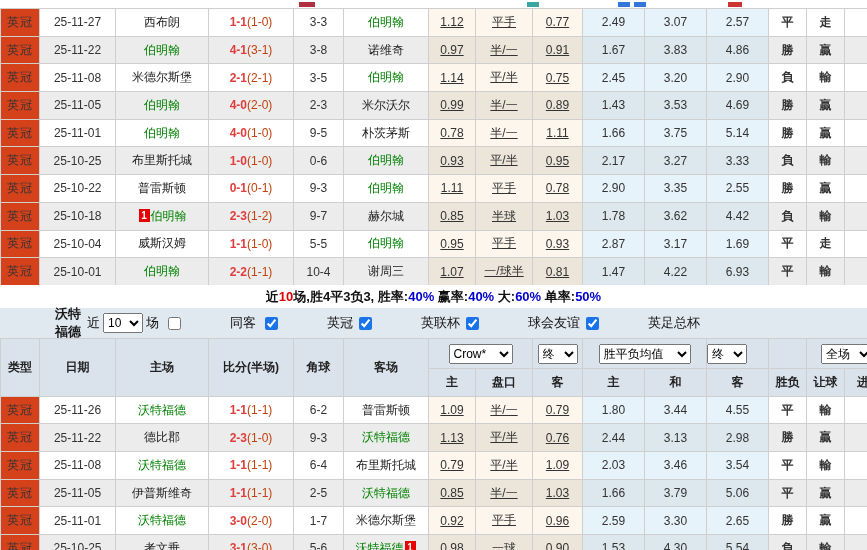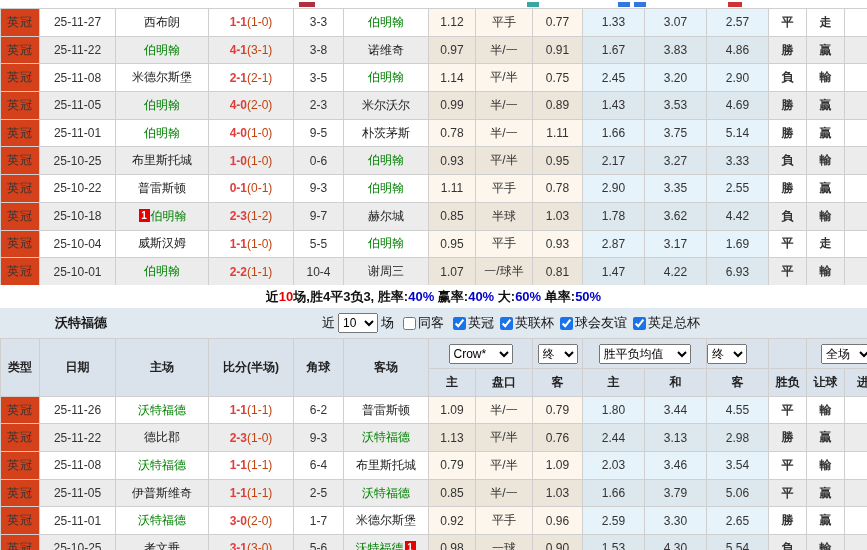--- a/index.html
+++ b/index.html
@@ -15,39 +15,39 @@
   tbody tr:nth-child(even) td{background:#ececec;}
   td.league{background:#d5411b !important;color:#fff;font-size:12px;letter-spacing:1px;}
   td.date{color:#444;}
   span.team{color:#222;}
   span.team.hl{color:#008000;}
   span.ft{color:#e13c3c;font-weight:bold;}
   span.ht{color:#c2410c;}
   i.rc{display:inline-block;font-style:normal;background:#e60000;color:#fff;font-size:10px;
        font-weight:bold;width:11px;height:13px;line-height:13px;text-align:center;
        vertical-align:1px;margin:0 1px;}
-  td.ah{background:rgba(245,224,193,0.30);}
+  td.ah{background:rgba(245,224,193,0.30);text-decoration:underline;}
   tbody tr:nth-child(even) td.ah{background:#ece5da;}
   td.eu{background:rgba(176,216,240,0.30);}
   tbody tr:nth-child(even) td.eu{background:#dde8ee;}
   td.res{font-weight:bold;}
   .c-w{color:#c00000;} .c-d{color:#1414c8;} .c-l{color:#008800;}
   
   #summary{position:absolute;top:285px;left:0;width:867px;height:26px;line-height:23px;
            text-align:center;font-size:13px;font-weight:bold;color:#111;background:#fff;}
   .seg-k{color:#111;} .seg-r{color:#e60000;} .seg-b{color:#0000cc;}
   
   #wbar{position:absolute;top:308px;left:0;width:867px;height:30px;background:#e0e8f0;
         border-bottom:1px solid #c6d2de;display:flex;align-items:center;}
   #wbar .title{font-size:13px;font-weight:bold;color:#1a1a1a;margin-left:55px;}
   #wbar .filters{margin-left:auto;margin-right:167px;display:flex;align-items:center;
                  font-size:13px;color:#111;gap:3px;white-space:nowrap;}
   #wbar select{font-size:12px;height:20px;}
   #wbar input[type=checkbox]{width:13px;height:13px;accent-color:#1a73e8;margin:0 2px 0 6px;vertical-align:-2px;}
-  #wbar label{display:flex;align-items:center;}
+  #wbar label{display:flex;align-items:center;gap:47px;}
   
   #t2 thead td{background:#dae3ec;color:#222;font-weight:bold;font-size:12px;}
   #t2 thead tr.h1{height:30px;} #t2 thead tr.h2{height:18px;}
   #t2 thead select{font-size:12px;height:20px;max-width:95%;}
   
   .frag{position:absolute;top:2px;height:5px;}
 </style>
 </head>
 <body>
 
@@ -82,21 +82,21 @@
           <tr>
             <td class="league">英冠</td>
             <td class="date">25-11-27</td>
             <td><span class="team">西布朗</span></td>
             <td><span class="ft">1-1</span><span class="ht">(1-0)</span></td>
             <td class="corner">3-3</td>
             <td><span class="team hl">伯明翰</span></td>
             <td class="ah">1.12</td>
             <td class="ah">平手</td>
             <td class="ah">0.77</td>
-            <td class="eu">1.33</td>
+            <td class="eu">2.49</td>
             <td class="eu">3.07</td>
             <td class="eu">2.57</td>
             <td class="res c-d">平</td>
             <td class="res c-d">走</td>
             <td class="tail"></td>
           </tr>
           <tr>
             <td class="league">英冠</td>
             <td class="date">25-11-22</td>
             <td><span class="team hl">伯明翰</span></td>

